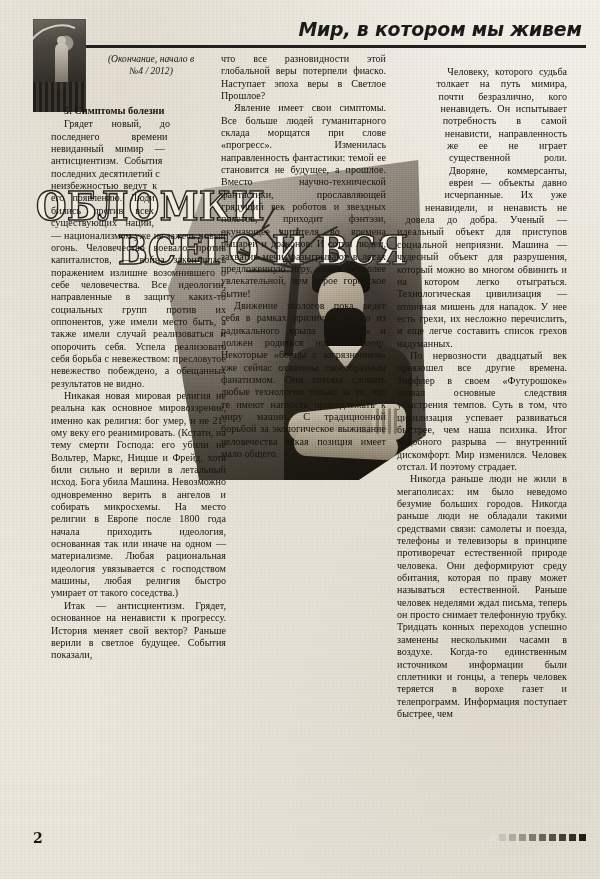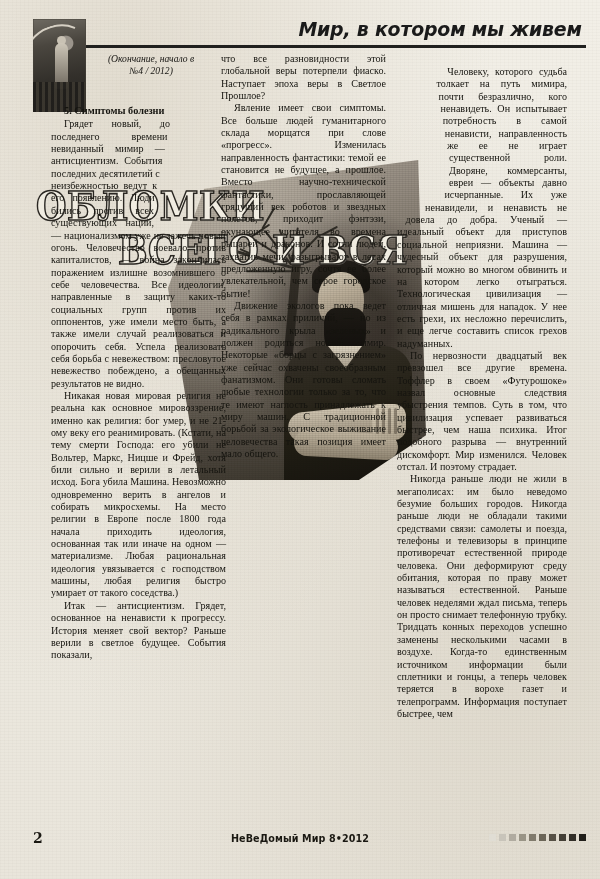--- a/index.html
+++ b/index.html
@@ -296,21 +296,20 @@
   </div>
 
   <div class="col" id="col3">
       <div style="float: left; width: 52px; height: 150px; shape-outside: polygon(0px 0px, 62% 0px, 100% 78%, 0px 100%); shape-margin: 3px;"></div>
     <p>Человеку, которого судьба толкает на путь мимира, почти безразлично, кого ненавидеть. Он испытывает потребность в самой ненависти, направленность же ее не играет существенной роли. Дворяне, коммерсанты, евреи — объекты давно исчерпанные. Их уже ненавидели, и ненависть не довела до добра. Ученый — идеальный объект для приступов социальной неприязни. Машина — чудесный объект для разрушения, который можно во многом обвинить и на котором легко отыграться. Технологическая цивилизация — отличная мишень для нападок. У нее есть грехи, их несложно перечислить, и еще легче составить список грехов надуманных.</p>
     <p>По нервозности двадцатый век превзошел все другие времена. Тоффлер в своем «Футурошоке» назвал основные следствия убыстрения темпов. Суть в том, что цивилизация успевает развиваться быстрее, чем наша психика. Итог подобного разрыва — внутренний дискомфорт. Мир изменился. Человек отстал. И поэтому страдает.</p>
     <p>Никогда раньше люди не жили в мегаполисах: им было неведомо безумие больших городов. Никогда раньше люди не обладали такими средствами связи: самолеты и поезда, телефоны и телевизоры в принципе противоречат естественной природе человека. Они деформируют среду обитания, которая по праву может называться естественной. Раньше человек неделями ждал письма, теперь он просто снимает телефонную трубку. Тридцать конных переходов успешно заменены несколькими часами в воздухе. Когда-то единственным источником информации были сплетники и гонцы, а теперь человек теряется в ворохе газет и телепрограмм. Информация поступает быстрее, чем</p>
   </div>
 
   <div class="page-num">2</div>
-  <div class="footer-center">НеВеДомый Мир 8•2012</div>
   <div class="sq-row">
       <span class="sq" style="background: rgb(224, 221, 212);"></span>
       <span class="sq" style="background: rgb(200, 196, 186);"></span>
       <span class="sq" style="background: rgb(176, 171, 160);"></span>
       <span class="sq" style="background: rgb(153, 148, 134);"></span>
       <span class="sq" style="background: rgb(128, 122, 108);"></span>
       <span class="sq" style="background: rgb(107, 101, 87);"></span>
       <span class="sq" style="background: rgb(86, 80, 69);"></span>
       <span class="sq" style="background: rgb(67, 62, 53);"></span>
       <span class="sq" style="background: rgb(50, 46, 39);"></span>

